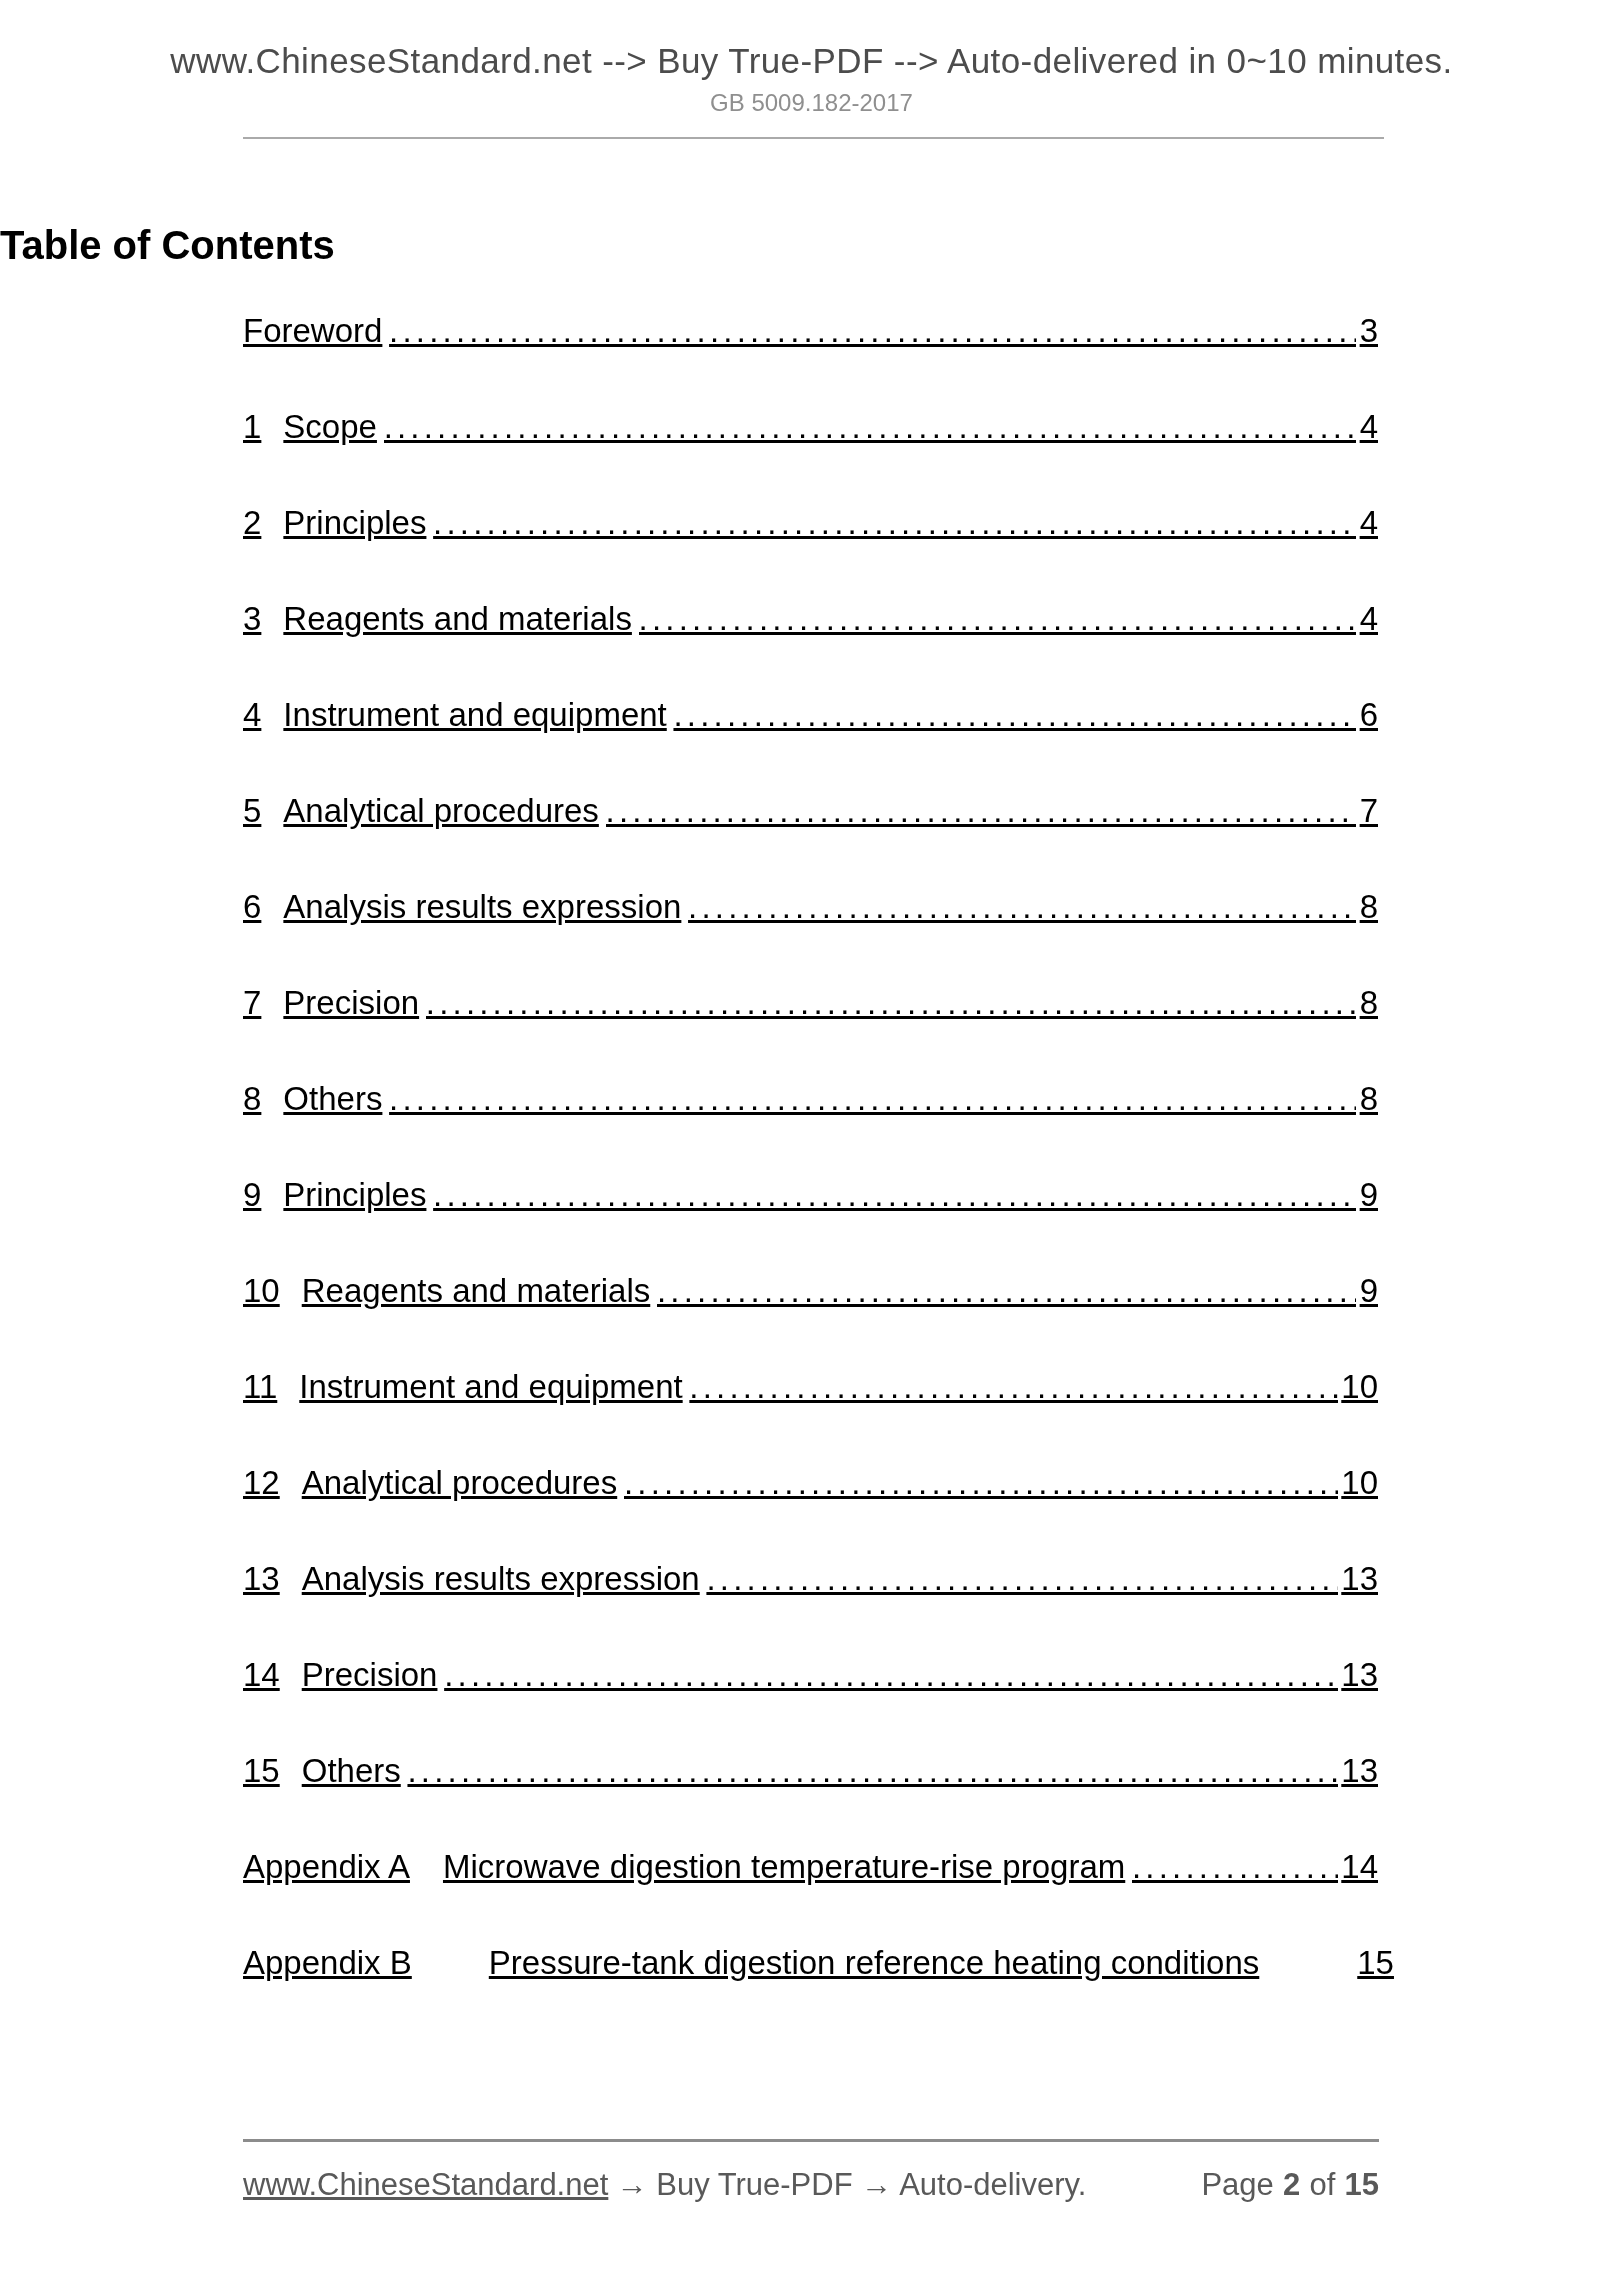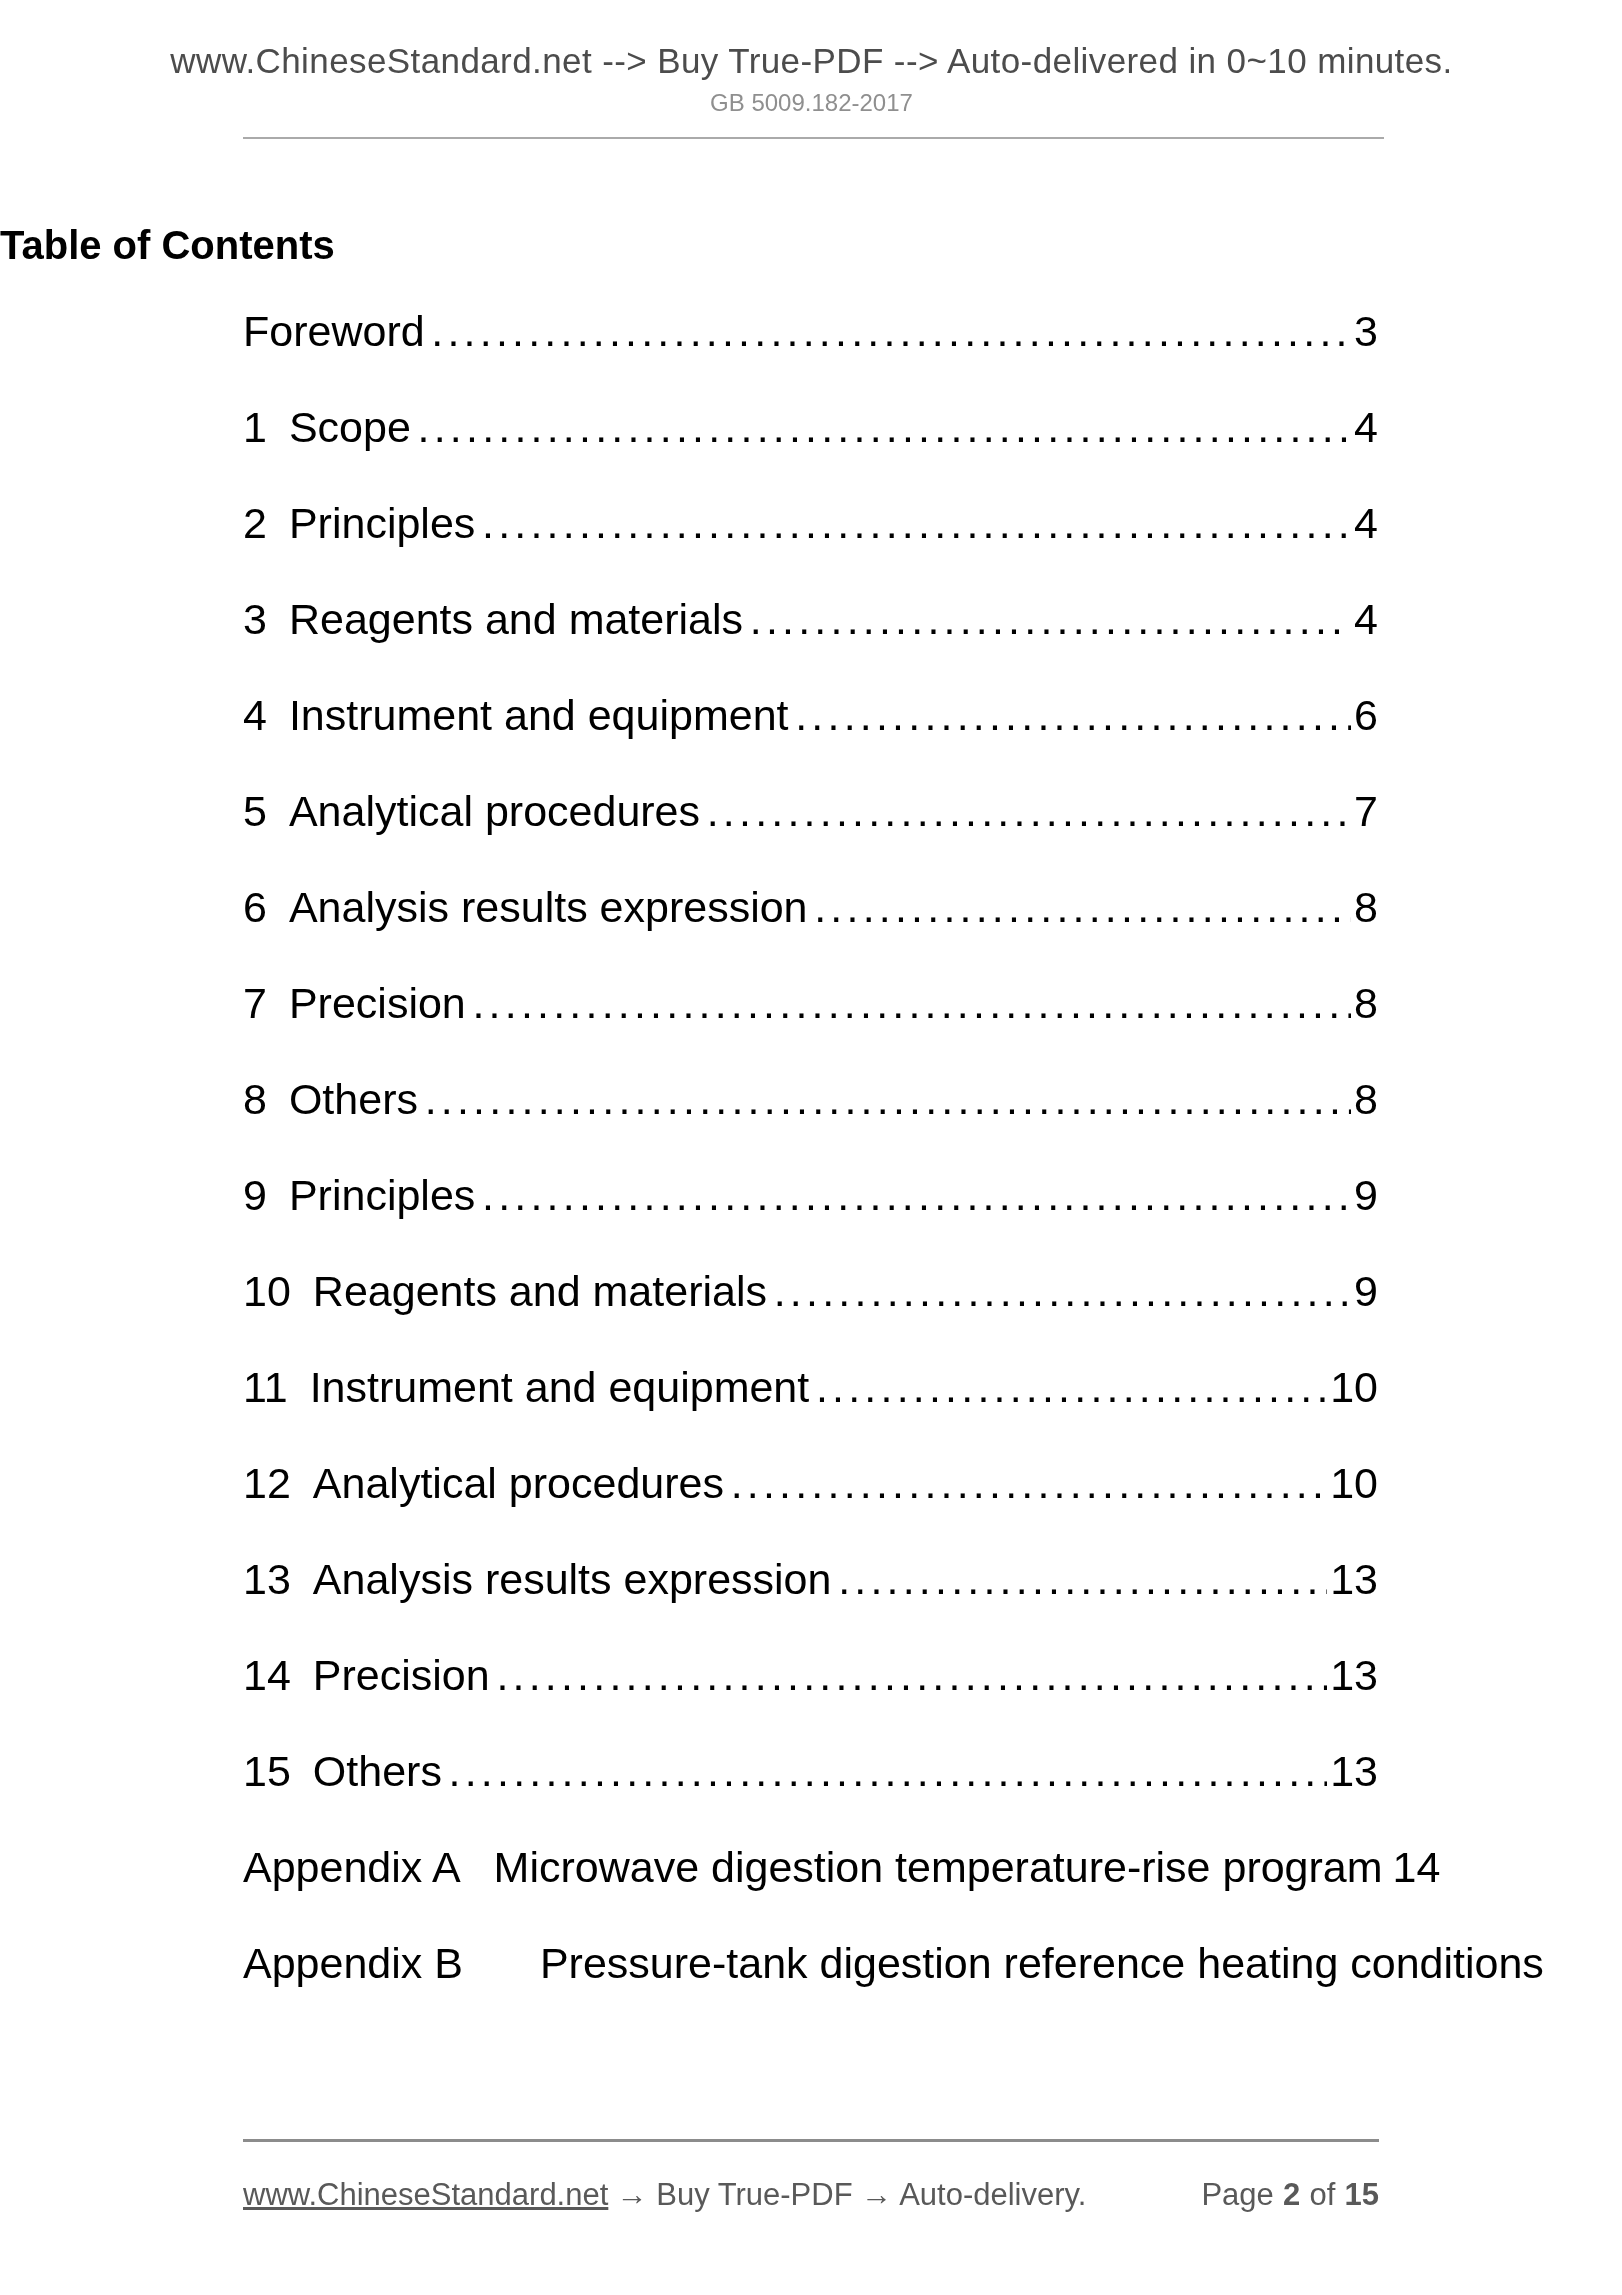--- a/index.html
+++ b/index.html
@@ -40,21 +40,22 @@
     margin-top: 83px;
     text-align: left;
     font-size: 40px;
     font-weight: bold;
     line-height: 47px;
   }
 
   
   .toc {
     margin: 42px 245px 8px 243px;
-    font-size: 43px;
+    font-size: 33px;
+    text-decoration: underline;
   }
   .toc-row {
     display: flex;
     align-items: baseline;
     line-height: 40px;
     margin-bottom: 56px;
   }
   .toc-row:last-child { margin-bottom: 0; gap: 44px; }
   .toc-num { white-space: pre; margin-right: 22px; }
   .toc-num--wide { margin-right: 33px; }
@@ -71,21 +72,21 @@
   }
   .toc-page { white-space: pre; }
 
   
   .footer {
     position: absolute;
     left: 243px;
     width: 1136px;
     top: 2139px;
     border-top: 3.3px solid #8c8c8c;
-    padding-top: 35px;
+    padding-top: 25px;
     display: flex;
     justify-content: space-between;
     align-items: baseline;
     font-size: 31px;
     color: #595959;
     gap: 21px;
   }
   .footer-left { display: flex; align-items: baseline; gap: 8.3px; }
   .footer-link { text-decoration: underline; color: #595959; cursor: pointer; }
   .footer-right { display: flex; align-items: flex-start; gap: 9.2px; }

